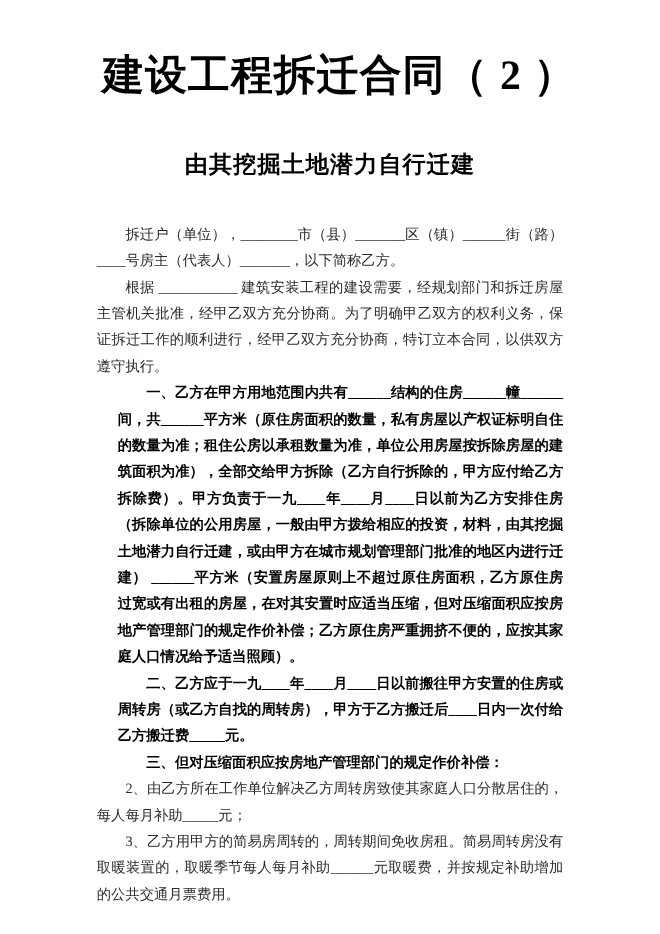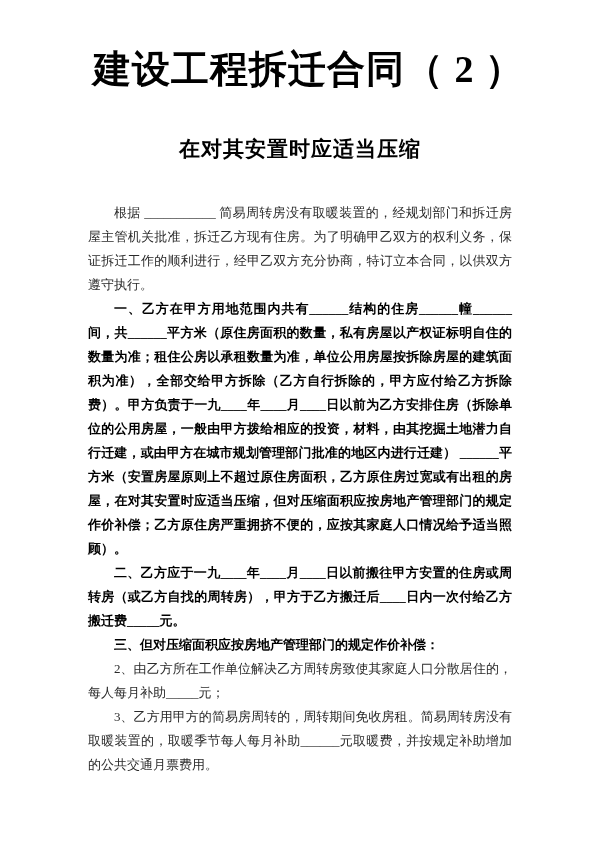--- a/index.html
+++ b/index.html
@@ -45,31 +45,33 @@
   .contract-body p {
     margin: 0;
     padding: 0;
   }
   .contract-body p.indent {
     text-indent: 2em;
   }
   .contract-body p.bold {
     font-weight: bold;
     color: #000000;
+    margin-left: 19px;
   }
 </style>
 </head>
 <body>
 
 <div class="page">
   <h1 class="doc-title">建设工程拆迁合同（ 2 ）</h1>
 
-  <h2 class="doc-subtitle">在对其安置时应适当压缩</h2>
+  <h2 class="doc-subtitle">由其挖掘土地潜力自行迁建</h2>
 
   <div class="contract-body">
-    <p class="indent">根据 ___________ 简易周转房没有取暖装置的，经规划部门和拆迁房屋主管机关批准，拆迁乙方现有住房。为了明确甲乙双方的权利义务，保证拆迁工作的顺利进行，经甲乙双方充分协商，特订立本合同，以供双方遵守执行。</p>
+    <p class="indent">拆迁户（单位），________市（县）_______区（镇）______街（路）____号房主（代表人）_______，以下简称乙方。</p>
+    <p class="indent">根据 ___________ 建筑安装工程的建设需要，经规划部门和拆迁房屋主管机关批准，经甲乙双方充分协商。为了明确甲乙双方的权利义务，保证拆迁工作的顺利进行，经甲乙双方充分协商，特订立本合同，以供双方遵守执行。</p>
     <p class="indent bold">一、乙方在甲方用地范围内共有______结构的住房______幢______间，共______平方米（原住房面积的数量，私有房屋以产权证标明自住的数量为准；租住公房以承租数量为准，单位公用房屋按拆除房屋的建筑面积为准），全部交给甲方拆除（乙方自行拆除的，甲方应付给乙方拆除费）。甲方负责于一九____年____月____日以前为乙方安排住房（拆除单位的公用房屋，一般由甲方拨给相应的投资，材料，由其挖掘土地潜力自行迁建，或由甲方在城市规划管理部门批准的地区内进行迁建） ______平方米（安置房屋原则上不超过原住房面积，乙方原住房过宽或有出租的房屋，在对其安置时应适当压缩，但对压缩面积应按房地产管理部门的规定作价补偿；乙方原住房严重拥挤不便的，应按其家庭人口情况给予适当照顾）。</p>
     <p class="indent bold">二、乙方应于一九____年____月____日以前搬往甲方安置的住房或周转房（或乙方自找的周转房），甲方于乙方搬迁后____日内一次付给乙方搬迁费_____元。</p>
     <p class="indent bold">三、但对压缩面积应按房地产管理部门的规定作价补偿：</p>
     <p class="indent">2、由乙方所在工作单位解决乙方周转房致使其家庭人口分散居住的，每人每月补助_____元；</p>
     <p class="indent">3、乙方用甲方的简易房周转的，周转期间免收房租。简易周转房没有取暖装置的，取暖季节每人每月补助______元取暖费，并按规定补助增加的公共交通月票费用。</p>
   </div>
 </div>
 
 </body></html>

